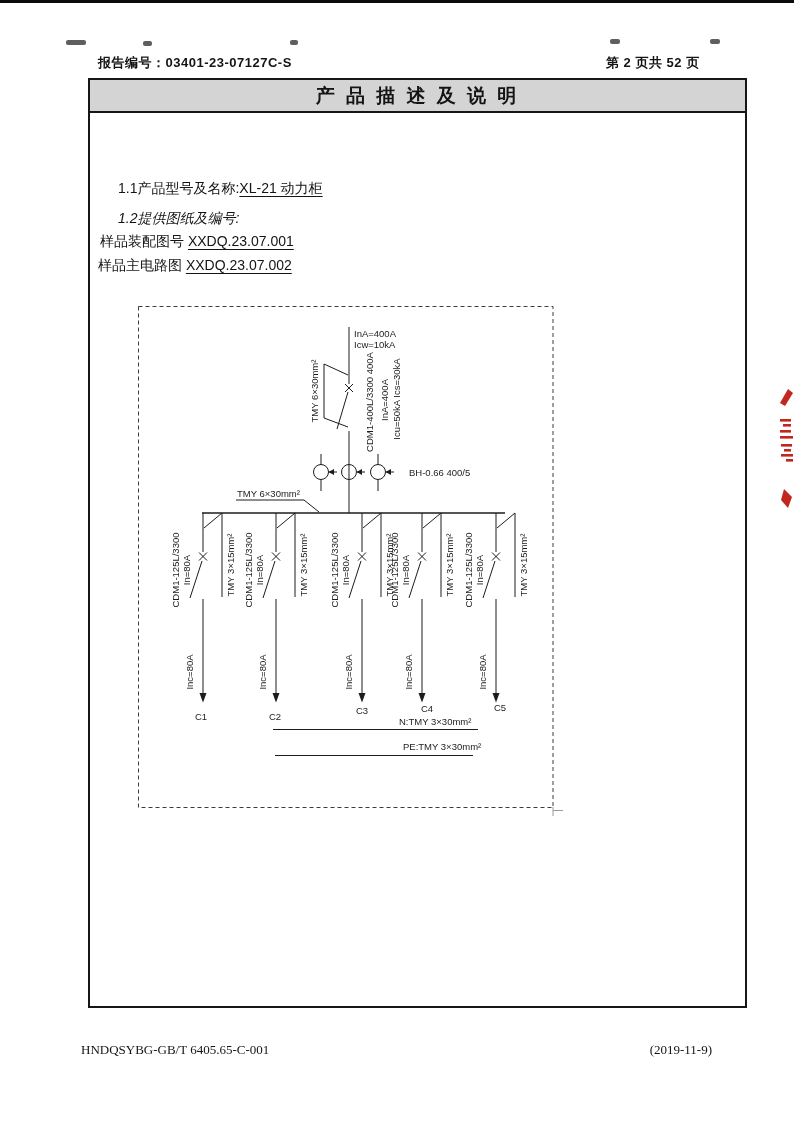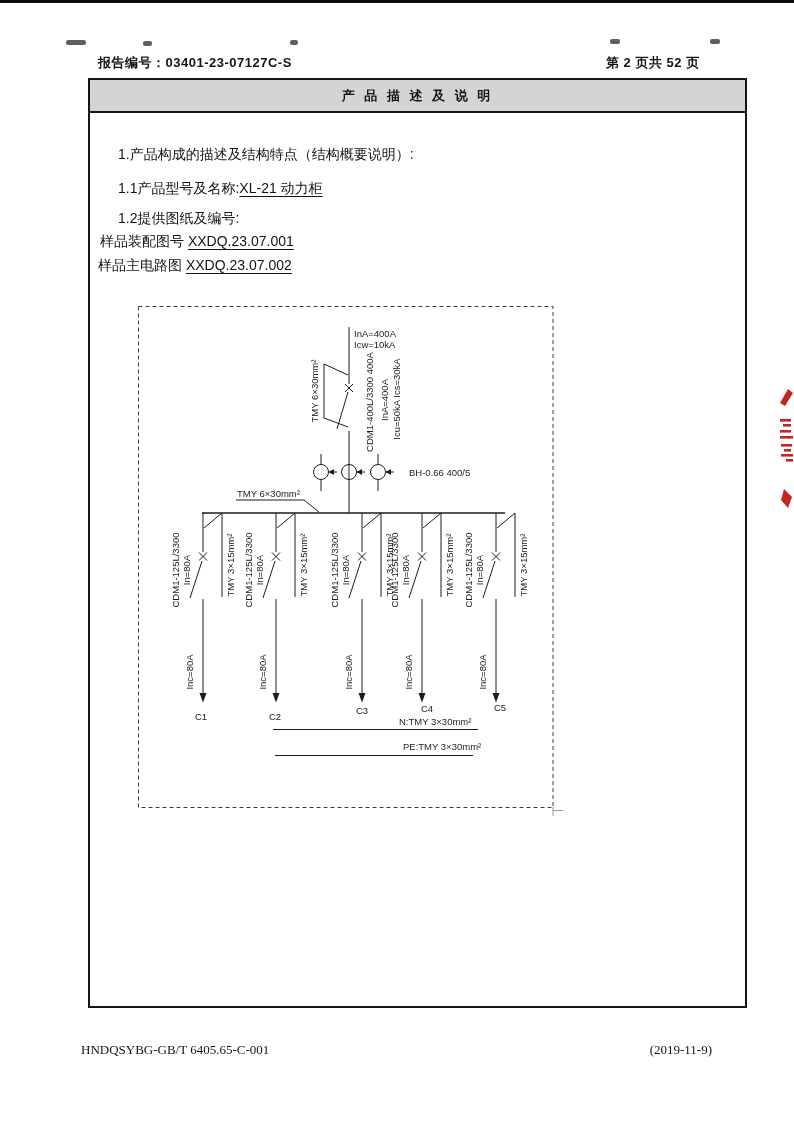--- a/index.html
+++ b/index.html
@@ -5,21 +5,21 @@
   html,body{margin:0;padding:0;background:#ffffff;}
   body{width:794px;height:1123px;position:relative;overflow:hidden;
        font-family:"Liberation Sans",sans-serif;color:#141414;}
   .abs{position:absolute;}
   .scan-strip{top:0;left:0;width:794px;height:3px;background:#0b0b0b;}
   .smudge{height:5px;background:#2a2a2a;opacity:.75;border-radius:2px;}
   .hdr{top:54px;font-size:13px;font-weight:bold;letter-spacing:.5px;white-space:nowrap;}
   .content-box{left:88px;top:78px;width:655px;height:926px;border:2px solid #161616;background:#fff;}
   .title-bar{position:absolute;left:0;top:0;width:100%;height:31px;background:#d4d4d4;
              border-bottom:2px solid #161616;display:flex;align-items:center;justify-content:center;}
-  .title-bar span{font-size:13px;font-weight:bold;letter-spacing:3px;}
+  .title-bar span{font-size:19px;font-weight:bold;letter-spacing:3px;}
   .bodyline{position:absolute;font-size:14px;white-space:nowrap;}
   .uline{text-decoration:underline;text-underline-offset:3px;}
   .footer{top:1042px;font-size:13px;font-family:"Liberation Serif",serif;white-space:nowrap;}
   svg{position:absolute;left:0;top:0;}
   svg text{font-family:"Liberation Sans",sans-serif;font-size:9.5px;fill:#1c1c1c;stroke:none;}
   svg .ln{stroke:#1c1c1c;stroke-width:1;fill:none;}
   svg .bus{stroke:#1c1c1c;stroke-width:1.7;fill:none;}
   svg .fil{fill:#1c1c1c;stroke:none;}
   svg .dash{stroke:#3d3d3d;stroke-width:1;fill:none;stroke-dasharray:4 3;}
   svg .tick{stroke:#9a9a9a;stroke-width:1;fill:none;}
@@ -34,23 +34,22 @@
 <div class="abs smudge" style="left:610px;top:39px;width:10px;"></div>
 <div class="abs smudge" style="left:710px;top:39px;width:10px;"></div>
 
 <div class="abs hdr" style="left:98px;">报告编号：03401-23-07127C-S</div>
 <div class="abs hdr" style="left:606px;">第 2 页共 52 页</div>
 
 <div class="abs content-box">
   <div class="title-bar">
     <span>产 品 描 述 及 说 明</span>
   </div>
-  <div class="bodyline" style="left:28px;top:66px;">1.产品构成的描述及结构特点（结构概要说明）:</div>
   <div class="bodyline" style="left:28px;top:100px;"><span>1.1产品型号及名称:</span><span class="uline">XL-21 动力柜</span></div>
-  <div class="bodyline" style="left:28px;top:130px;">1.2提供图纸及编号:</div>
+  <div class="bodyline" style="left:28px;top:130px;font-style:italic;">1.2提供图纸及编号:</div>
   <div class="bodyline" style="left:10px;top:153px;"><span>样品装配图号 </span><span class="uline">XXDQ.23.07.001</span></div>
   <div class="bodyline" style="left:8px;top:177px;"><span>样品主电路图 </span><span class="uline">XXDQ.23.07.002</span></div>
 </div>
 
 <svg width="794" height="1123" viewBox="0 0 794 1123">
 
   <rect class="dash" x="138.5" y="306.5" width="414.5" height="501"></rect>
   <g class="tick">
     <line x1="553" y1="807" x2="553" y2="816"></line>
     <line x1="553" y1="810.5" x2="563" y2="810.5"></line>

